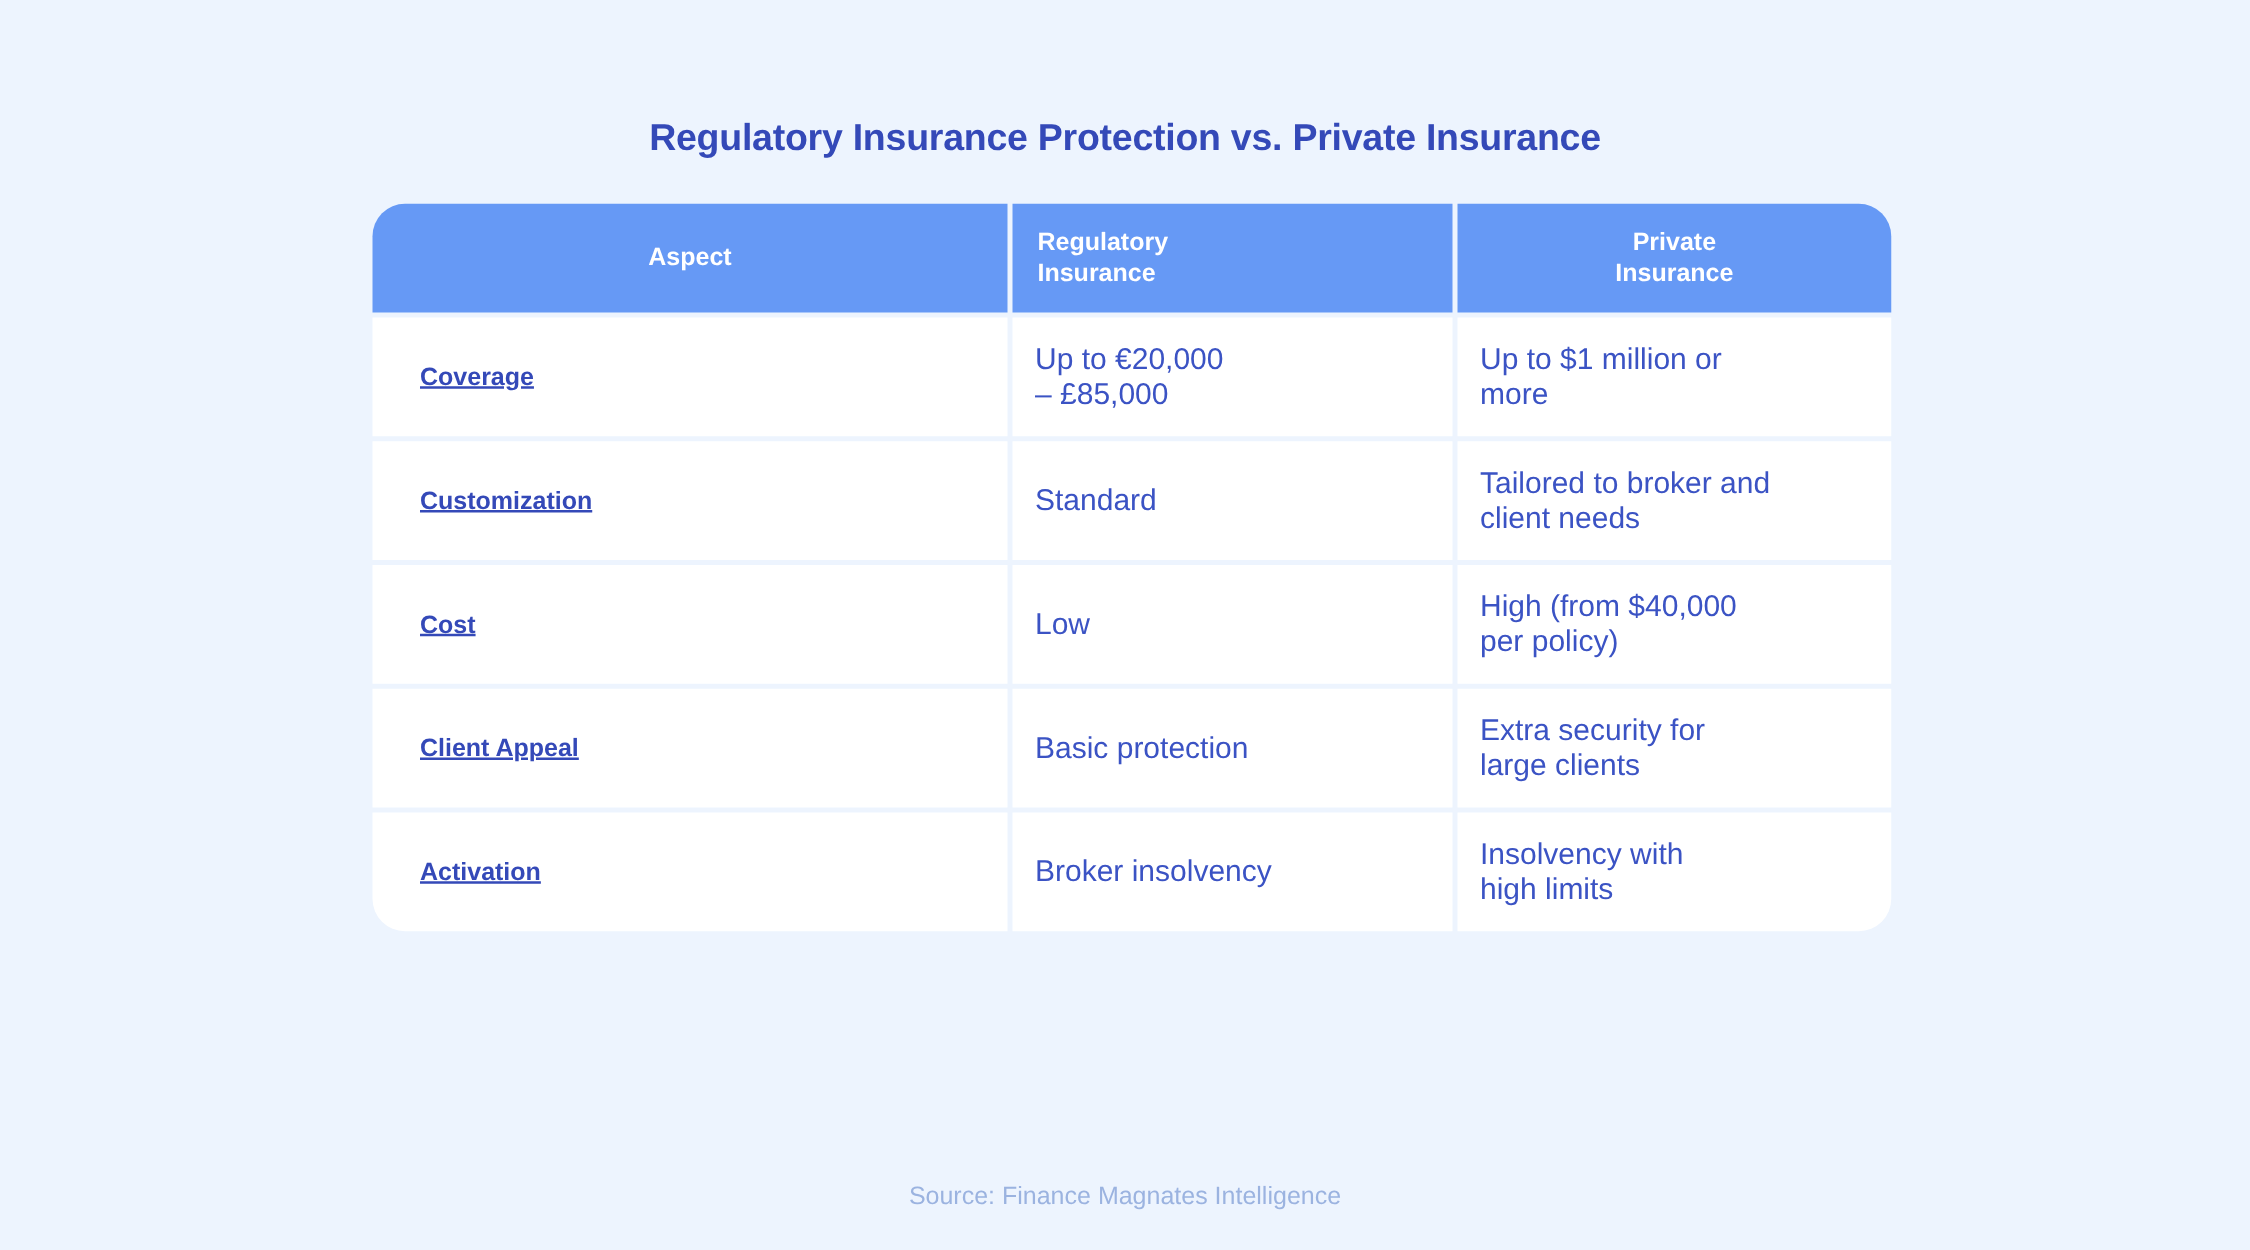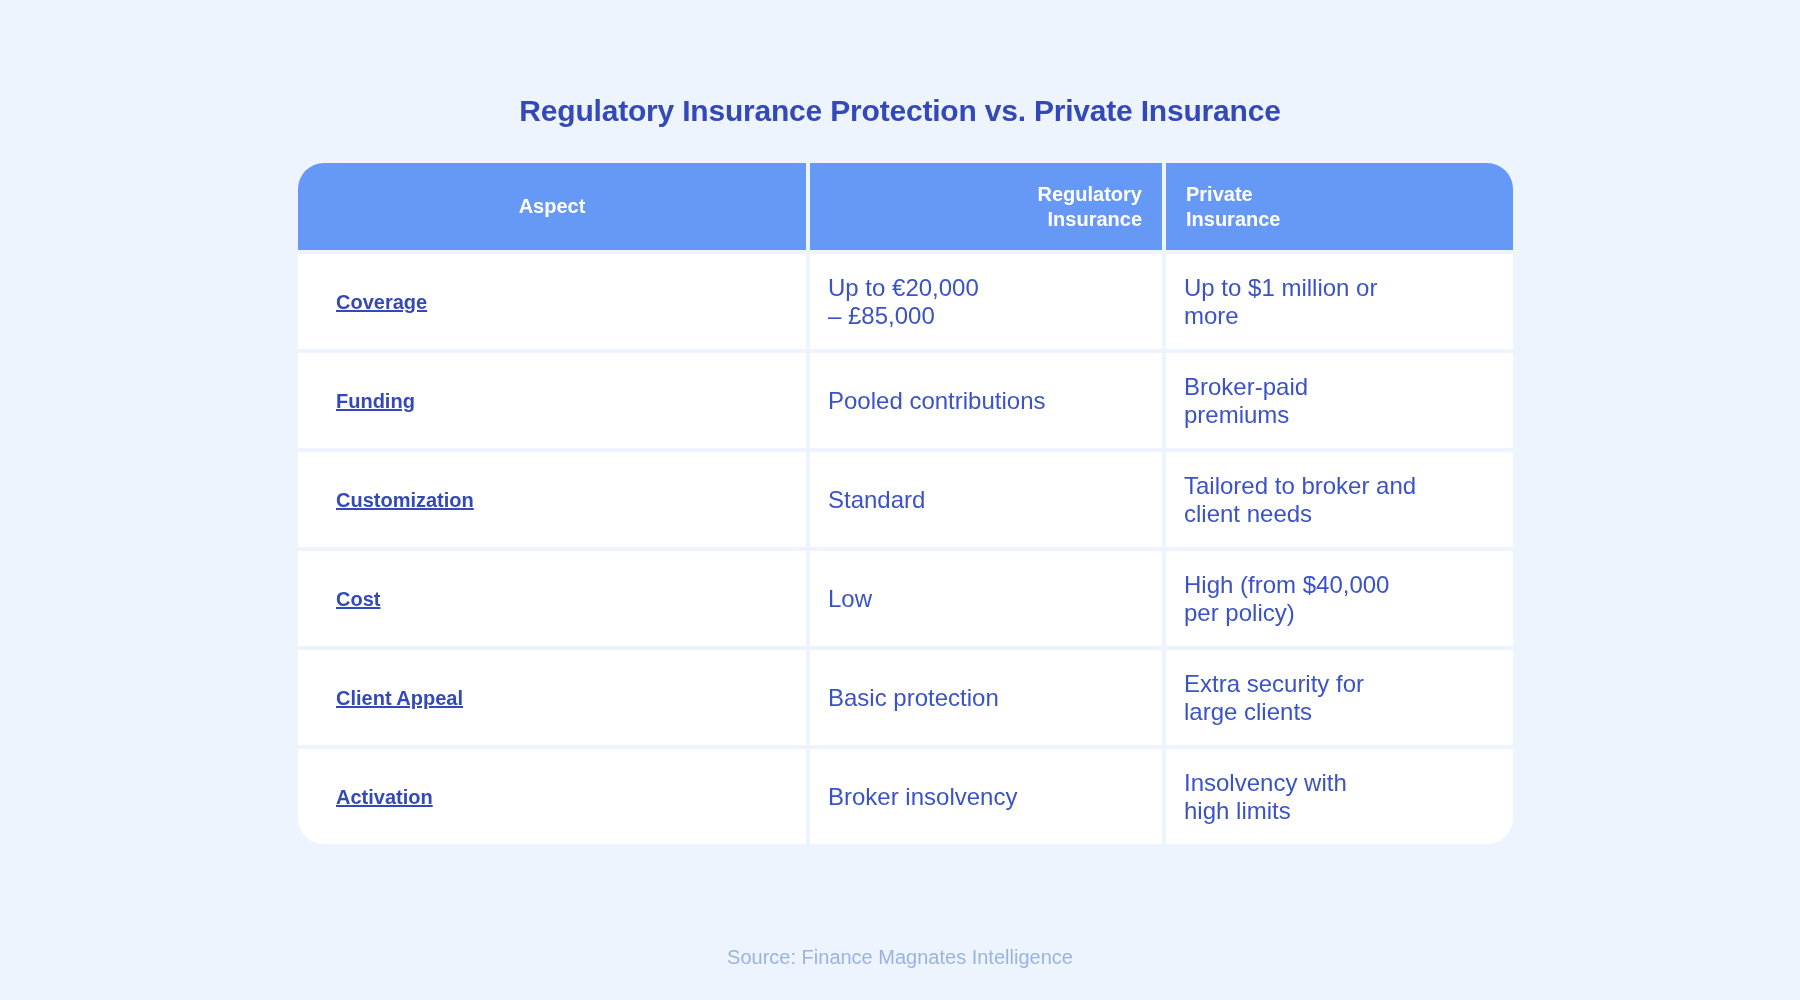--- a/index.html
+++ b/index.html
@@ -67,25 +67,25 @@
     line-height: 25px;
     padding: 6px 20px;
   }
 
   .cmp-table thead th.th-aspect {
     text-align: center;
     border-top-left-radius: 26px;
   }
 
   .cmp-table thead th.th-reg {
-    text-align: right;
+    text-align: left;
   }
 
   .cmp-table thead th.th-priv {
-    text-align: left;
+    text-align: center;
     border-top-right-radius: 26px;
     margin-left: 12px;
   }
 
   
   .cmp-table tbody td {
     background: #ffffff;
     height: 95px;
     vertical-align: middle;
     font-size: 24px;
@@ -160,30 +160,20 @@
           <td class="cell-reg">
             <span>Up to €20,000</span><br>
             <span>– £85,000</span>
           </td>
           <td class="cell-priv">
             <span>Up to $1 million or</span><br>
             <span>more</span>
           </td>
         </tr>
 
-        <tr>
-          <td class="cell-aspect">Funding</td>
-          <td class="cell-reg">
-            <span>Pooled contributions</span>
-          </td>
-          <td class="cell-priv">
-            <span>Broker-paid</span><br>
-            <span>premiums</span>
-          </td>
-        </tr>
 
         <tr>
           <td class="cell-aspect">Customization</td>
           <td class="cell-reg">
             <span>Standard</span>
           </td>
           <td class="cell-priv">
             <span>Tailored to broker and</span><br>
             <span>client needs</span>
           </td>

